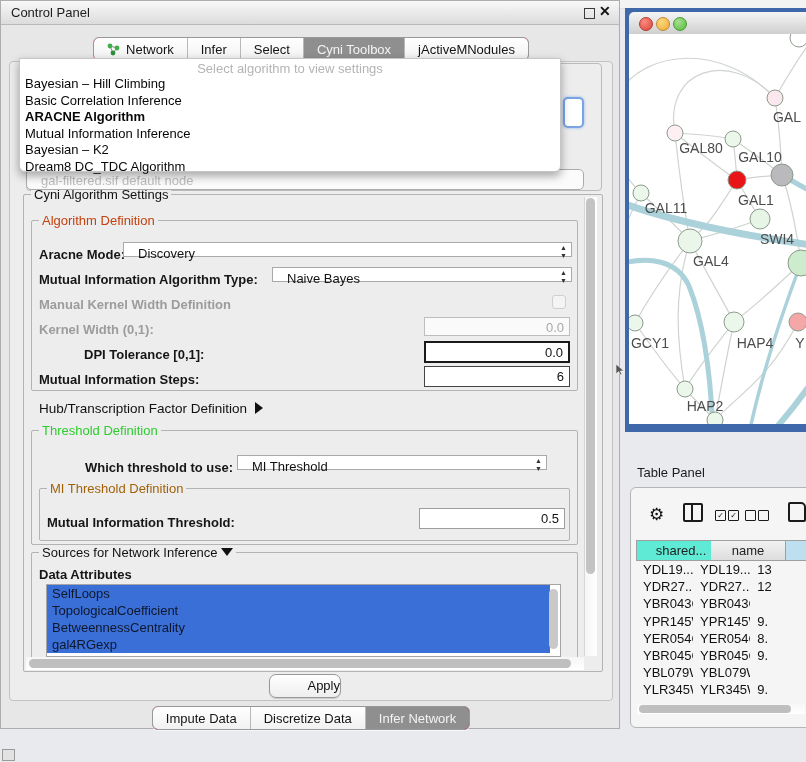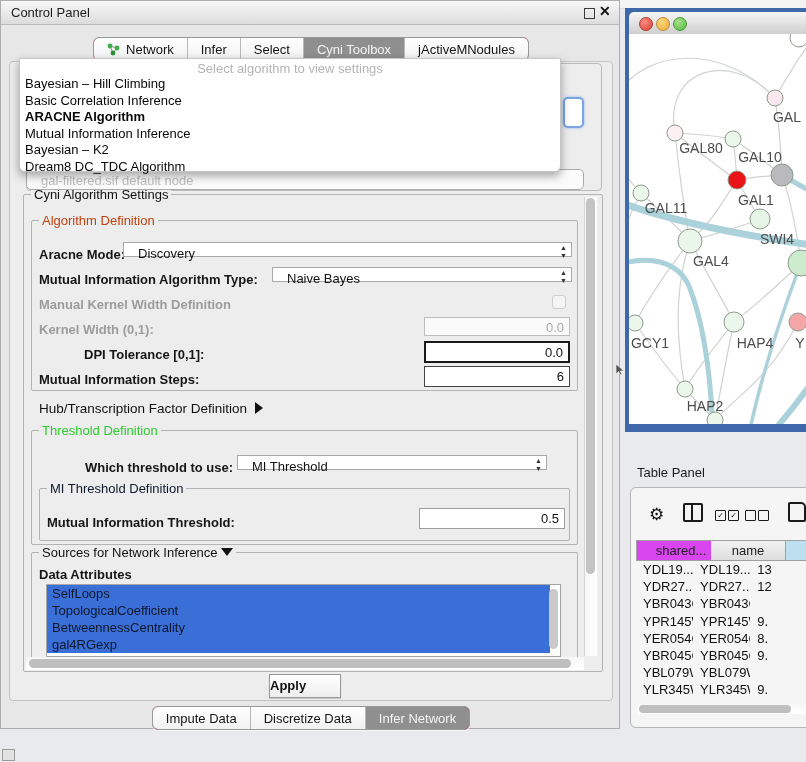--- a/index.html
+++ b/index.html
@@ -59,22 +59,22 @@
   .hscroll{position:absolute;background:linear-gradient(#f6f6f6,#ffffff);}
   .hthumb{position:absolute;background:#bfbfbf;border-radius:5px;}
   .tri-right{display:inline-block;width:0;height:0;border-left:8px solid #111;
     border-top:6px solid transparent;border-bottom:6px solid transparent;vertical-align:-1px;}
   .tri-down{display:inline-block;width:0;height:0;border-top:8px solid #111;
     border-left:6px solid transparent;border-right:6px solid transparent;vertical-align:1px;}
   #attr-list{left:45px;top:583px;width:515px;height:73px;background:#fff;
     border:1px solid #a5a5a5;box-sizing:border-box;overflow:hidden;}
   .attr-item{height:17px;line-height:17px;color:#0f172a;font-size:13px;padding-left:5px;}
   #apply-btn{left:268px;top:673px;width:70px;height:22px;border:1px solid #989898;
-    border-radius:0;background:linear-gradient(#ffffff,#eeeeee);font-size:13px;
-    text-align:left;line-height:21px;box-shadow:0 1px 1px rgba(0,0,0,.15);font-weight:bold;}
+    border-radius:7px;background:linear-gradient(#ffffff,#eeeeee);font-size:13px;
+    text-align:right;line-height:21px;box-shadow:0 1px 1px rgba(0,0,0,.15);}
   .checkbox{position:absolute;width:12px;height:12px;border:1px solid #cfcfcf;
     border-radius:3px;background:#f4f4f4;}
   
   #netframe{left:625px;top:8px;width:181px;height:424px;background:#3e68a9;}
   #net-titlebar{left:4px;top:4px;width:177px;height:22px;
     background:linear-gradient(#f5f5f5,#cfcfcf);border-bottom:1px solid #9d9d9d;
     border-radius:5px 0 0 0;}
   .light{position:absolute;top:5px;width:12px;height:12px;border-radius:50%;}
   #netcanvas{left:4px;top:26px;width:177px;height:390px;background:#ffffff;overflow:hidden;}
   
@@ -195,21 +195,21 @@
     <div class="abs groupbox" style="left:30px;top:429px;width:547px;height:115px;"></div>
     <span class="gtitle" style="left:38px;top:422px;color:#2ecc2e;">Threshold Definition</span>
 
     <span class="lbl" style="left:84px;top:459px;">Which threshold to use:</span>
     <div class="combo" style="left:236px;top:454px;width:310px;">
       <span class="val">MI Threshold</span>
       <span class="stepper">▲<br>▼</span>
     </div>
 
     <div class="abs groupbox" style="left:38px;top:487px;width:531px;height:53px;"></div>
-    <span class="gtitle" style="left:46px;top:480px;color:#0f172a;">MI Threshold Definition</span>
+    <span class="gtitle" style="left:46px;top:480px;color:#a16207;">MI Threshold Definition</span>
     <span class="lbl" style="left:46px;top:514px;">Mutual Information Threshold:</span>
     <div class="field" style="left:418px;top:507px;width:146px;height:21px;border:1px solid #9d9d9d;">0.5</div>
 
     <div class="abs groupbox" style="left:30px;top:551px;width:547px;height:110px;border-bottom:none;"></div>
     <span class="gtitle" style="left:38px;top:544px;">
       <span>Sources for Network Inference</span>
       <span class="tri-down"></span>
     </span>
     <span class="lbl" style="left:38px;top:566px;">Data Attributes</span>
     <div id="attr-list" class="abs">
@@ -320,21 +320,21 @@
     <span class="ticon" style="left:84px;top:18px;">
       <span class="cbx">✓</span><span class="cbx">✓</span>
     </span>
     <span class="ticon" style="left:114px;top:18px;">
       <span class="cbx"></span><span class="cbx"></span>
     </span>
     <span class="ticon" style="left:157px;top:14px;width:14px;height:16px;border:2px solid #1a1a1a;border-radius:2px 5px 2px 2px;"></span>
 
     <div id="ttable" class="abs">
       <div id="thead" style="position:relative;height:21px;">
-          <div class="th" style="left: 0px; width: 90px; background: #d946ef; border-left: 1px solid rgb(159, 159, 159);">shared...</div>
+          <div class="th" style="left: 0px; width: 90px; background: #5eead4; border-left: 1px solid rgb(159, 159, 159);">shared...</div>
           <div class="th" style="left: 75px; width: 75px; background: linear-gradient(rgb(242, 242, 242), rgb(221, 221, 221));">name</div>
           <div class="th" style="left: 150px; width: 80px; background: rgb(190, 223, 240);">A</div>
         </div>
       <div id="tbody" style="position:relative;height:141px;overflow:hidden;">
           <div class="trow">
             <div class="td" style="width: 75px;">YDL19...</div>
             <div class="td" style="width: 75px;">YDL19...</div>
             <div class="td" style="width: 80px;">13</div>
           </div>
           <div class="trow">

